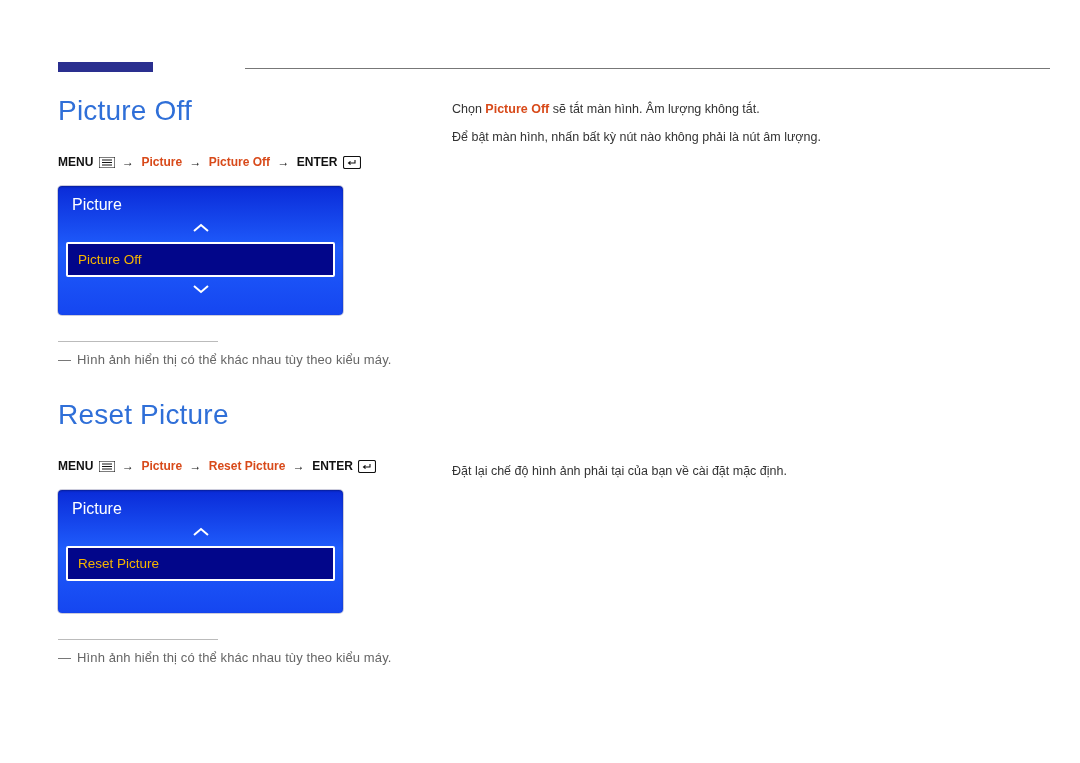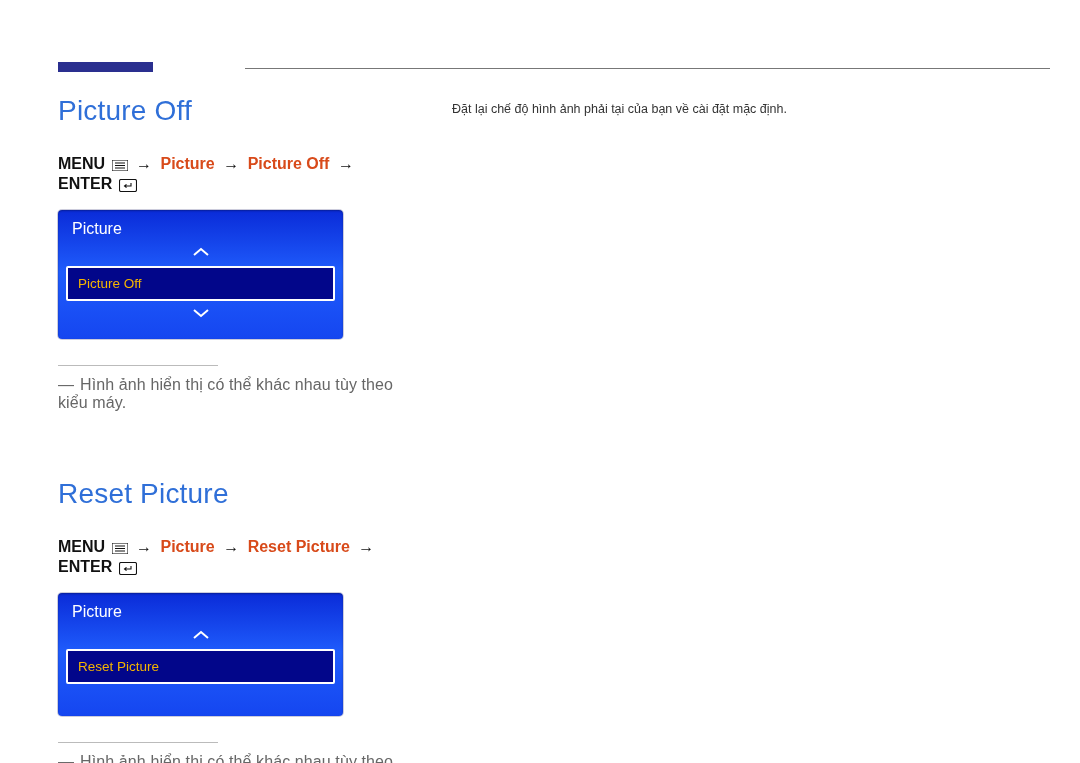--- a/index.html
+++ b/index.html
@@ -43,21 +43,21 @@
     color: #333;
   }
   .section-heading {
     font-size: 28px;
     font-weight: 400;
     color: #2f6fd8;
     margin-bottom: 28px;
     letter-spacing: 0.2px;
   }
   .breadcrumb {
-    font-size: 16px;
+    font-size: 12px;
     font-weight: bold;
     margin-bottom: 14px;
     color: #111;
   }
   .breadcrumb .step-hl { color: #d84a1a; font-weight: bold; }
   .breadcrumb .arr { color: #111; margin: 0 4px; }
   .menu-icon-svg { display: inline-block; vertical-align: -2px; margin-left: 2px; }
   .enter-icon-svg { display: inline-block; vertical-align: -3px; margin-left: 2px; }
   .osd {
     width: 285px;
@@ -87,26 +87,26 @@
   }
   .osd-foot { height: 12px; }
   .mini-rule {
     width: 160px;
     height: 1px;
     background: #bbb;
     margin-top: 26px;
     margin-bottom: 10px;
   }
   .footnote {
-    font-size: 16px;
+    font-size: 13px;
     color: #666;
     letter-spacing: 0.1px;
   }
   .footnote .dash { margin-right: 6px; }
-  .section2 { margin-top: 66px; }
+  .section2 { margin-top: 32px; }
   .right-block { margin-bottom: 310px; }
   .right-block p { margin-bottom: 4px; }
   .hl { color: #d84a1a; font-weight: bold; }
 </style>
 </head>
 <body>
 
 <div class="top-accent"></div>
 <div class="top-rule"></div>
 
@@ -207,16 +207,22 @@
 
     <div class="mini-rule"></div>
     <div class="footnote">
       <span class="dash">―</span><span>Hình ảnh hiển thị có thể khác nhau tùy theo kiểu máy.</span>
     </div>
   </div>
 
 </div>
 
 <div class="col-right">
+  <div class="right-block">
+    <p>
+      <span>Chọn </span><span class="hl">Picture Off</span><span> sẽ tắt màn hình. Âm lượng không tắt.</span>
+    </p>
+    <p>Để bật màn hình, nhấn bất kỳ nút nào không phải là nút âm lượng.</p>
+  </div>
   <div>
     <p>Đặt lại chế độ hình ảnh phải tại của bạn về cài đặt mặc định.</p>
   </div>
 </div>
 
 </body></html>

